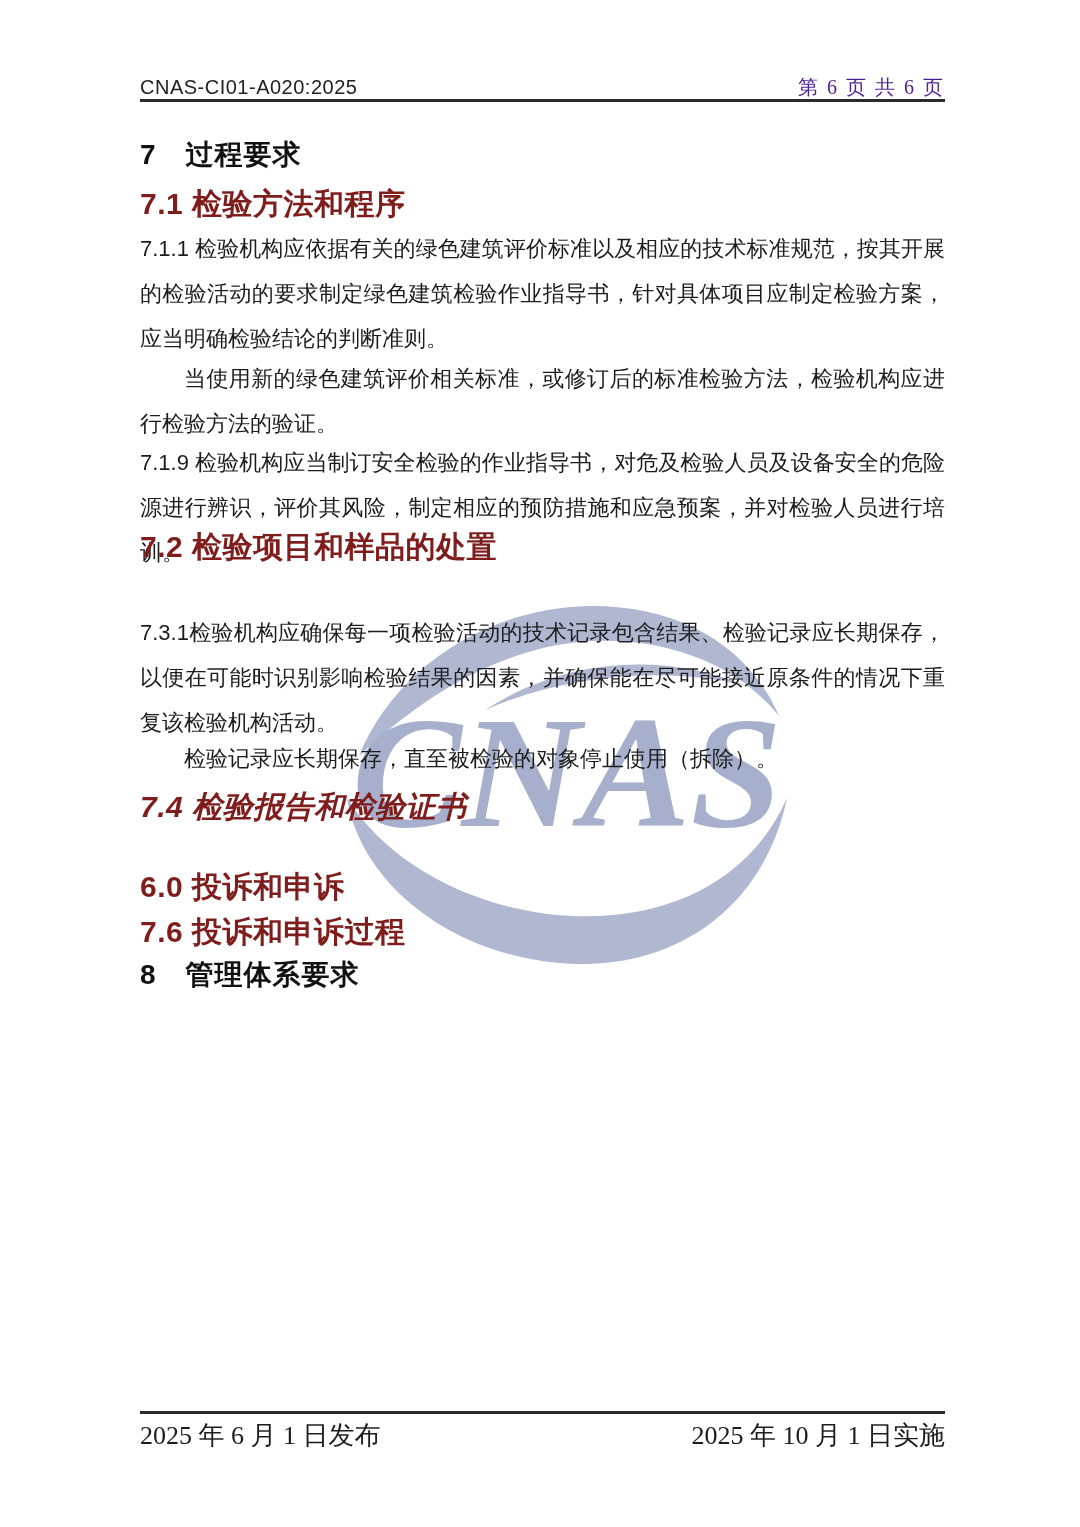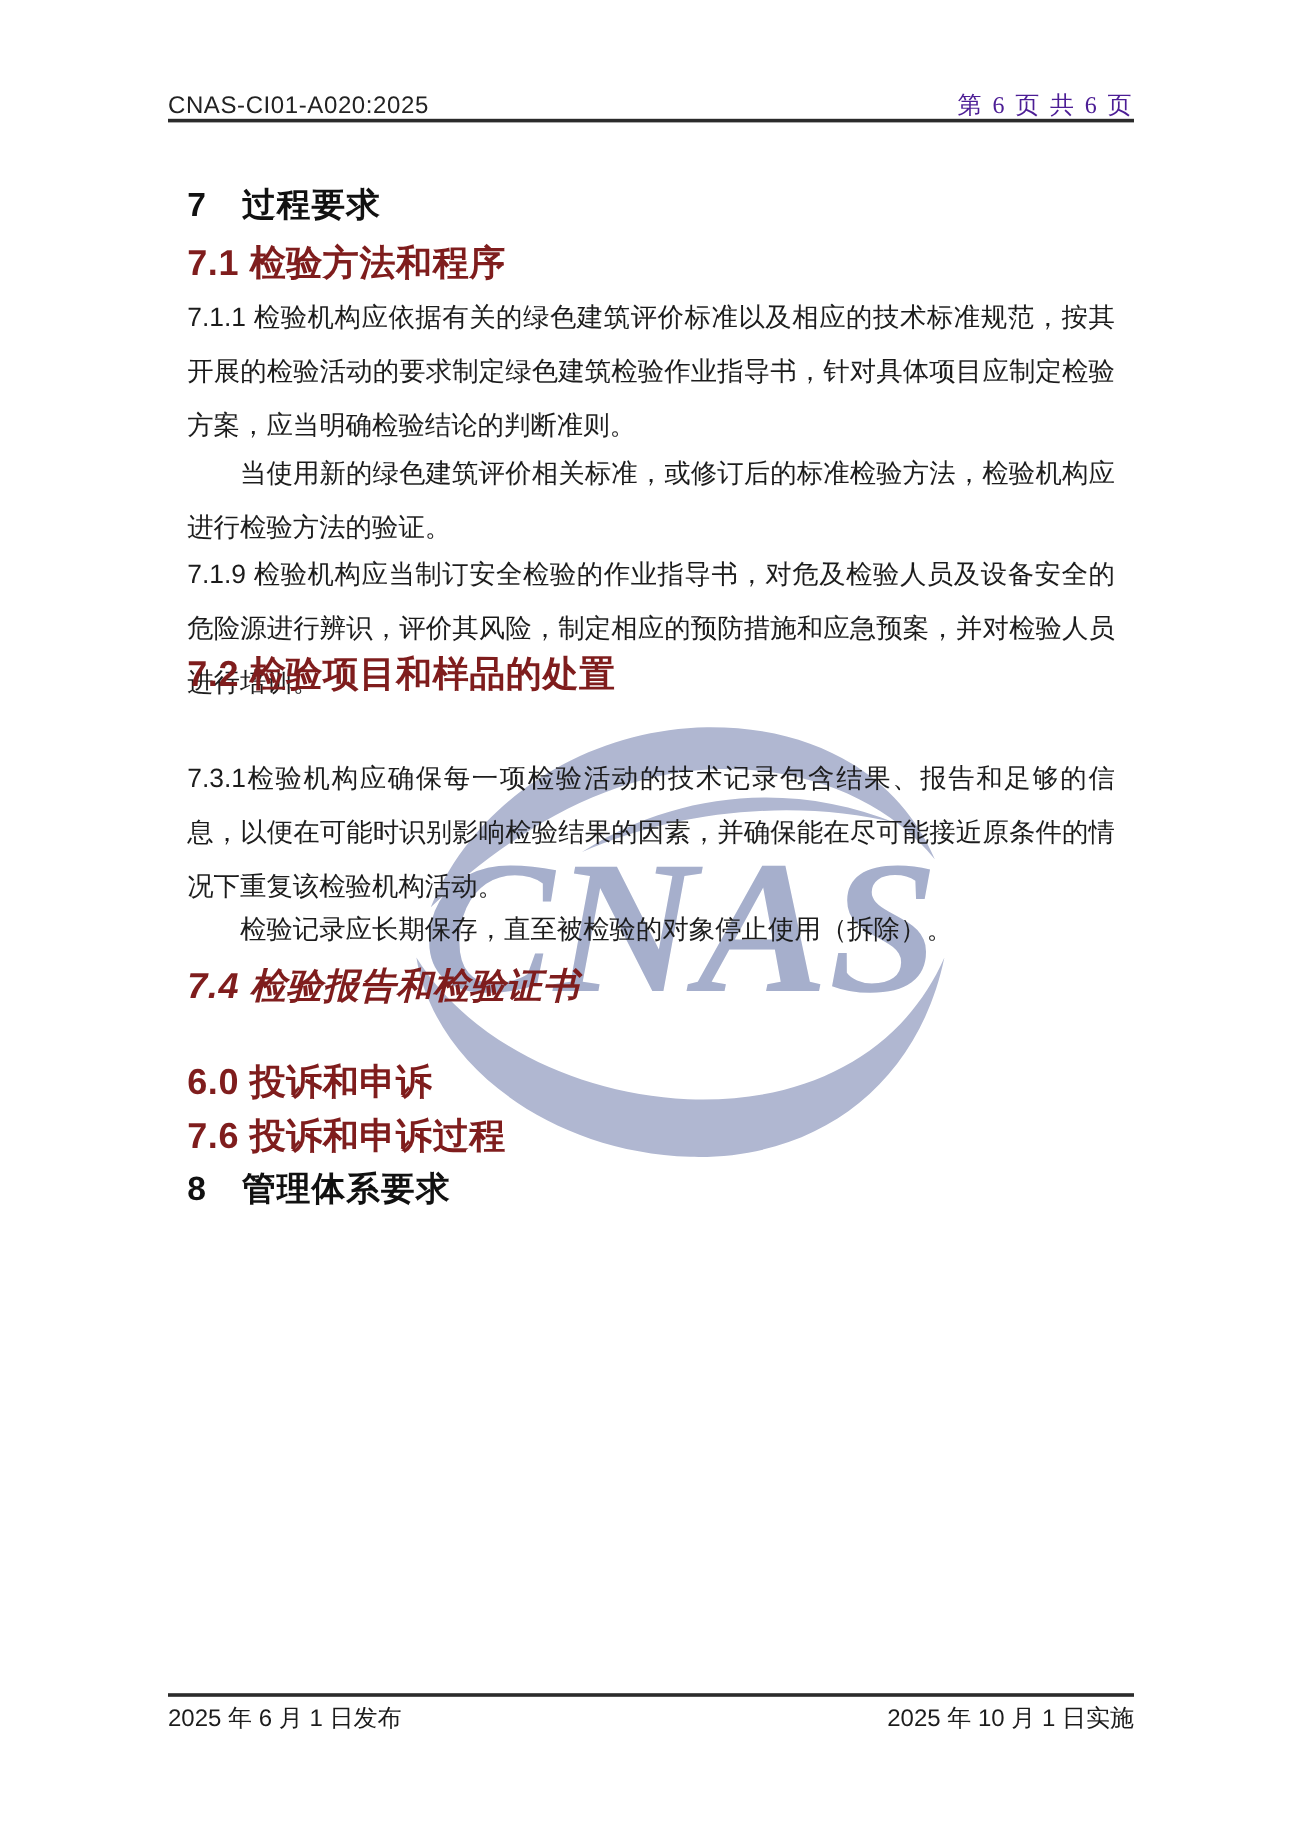--- a/index.html
+++ b/index.html
@@ -41,21 +41,21 @@
     z-index:2;
   }
   
   .content{
     position:absolute;
     left:140px; right:135px; top:0; bottom:0;
     z-index:1;
   }
   .content > *{
     position:absolute; left:0; right:0;
-    margin:16px;
+    margin:0;
   }
   .h1{
     font-family:"Liberation Sans","DejaVu Sans",sans-serif;
     font-weight:bold; font-size:28px; line-height:34px;
     color:#111; letter-spacing:1px;
   }
   .h2{
     font-family:"Liberation Sans","DejaVu Sans",sans-serif;
     font-weight:bold; font-size:30px; line-height:28px;
     color:#7f1d1d; letter-spacing:0.5px;
@@ -85,22 +85,22 @@
   .footer-rule{
     position:absolute;
     left:140px; right:135px; top:1411px;
     height:3px; background:#2b2b2b;
     z-index:2;
   }
   .footer{
     position:absolute;
     left:140px; right:135px; top:1418px;
     display:flex; justify-content:space-between; align-items:baseline;
-    font-family:Liberation Sans, sans-serif;
-    font-size:20px; color:#1c1c1c;
+    font-family:Liberation Serif, serif;
+    font-size:26px; color:#1c1c1c;
     z-index:2;
   }
 </style>
 </head>
 <body>
 
 <div class="page">
 
   <svg class="watermark" viewBox="0 0 460 372" aria-hidden="true">
 
@@ -128,21 +128,21 @@
   </div>
   <div class="header-rule"></div>
 
   <div class="content">
     <div class="h1 b0">7　过程要求</div>
     <div class="h2 b1">7.1 检验方法和程序</div>
     <div class="para b2">7.1.1 检验机构应依据有关的绿色建筑评价标准以及相应的技术标准规范，按其开展的检验活动的要求制定绿色建筑检验作业指导书，针对具体项目应制定检验方案，应当明确检验结论的判断准则。</div>
     <div class="para indent b3">当使用新的绿色建筑评价相关标准，或修订后的标准检验方法，检验机构应进行检验方法的验证。</div>
     <div class="para b4">7.1.9 检验机构应当制订安全检验的作业指导书，对危及检验人员及设备安全的危险源进行辨识，评价其风险，制定相应的预防措施和应急预案，并对检验人员进行培训。</div>
     <div class="h2 b5">7.2 检验项目和样品的处置</div>
-    <div class="para b7">7.3.1检验机构应确保每一项检验活动的技术记录包含结果、报告和足够的信息，以便在可能时识别影响检验结果的因素，并确保能在尽可能接近原条件的情况下重复该检验机构活动。</div>
+    <div class="para b7">7.3.1检验机构应确保每一项检验活动的技术记录包含结果、检验记录应长期保存，以便在可能时识别影响检验结果的因素，并确保能在尽可能接近原条件的情况下重复该检验机构活动。</div>
     <div class="para indent b8">检验记录应长期保存，直至被检验的对象停止使用（拆除）。</div>
     <div class="h2 b9">7.4 检验报告和检验证书</div>
     <div class="h2 b11">6.0 投诉和申诉</div>
     <div class="h2 b12">7.6 投诉和申诉过程</div>
     <div class="h1 b13">8　管理体系要求</div>
   </div>
 
   <div class="footer-rule"></div>
   <div class="footer">
     <span>2025 年 6 月 1 日发布</span>

